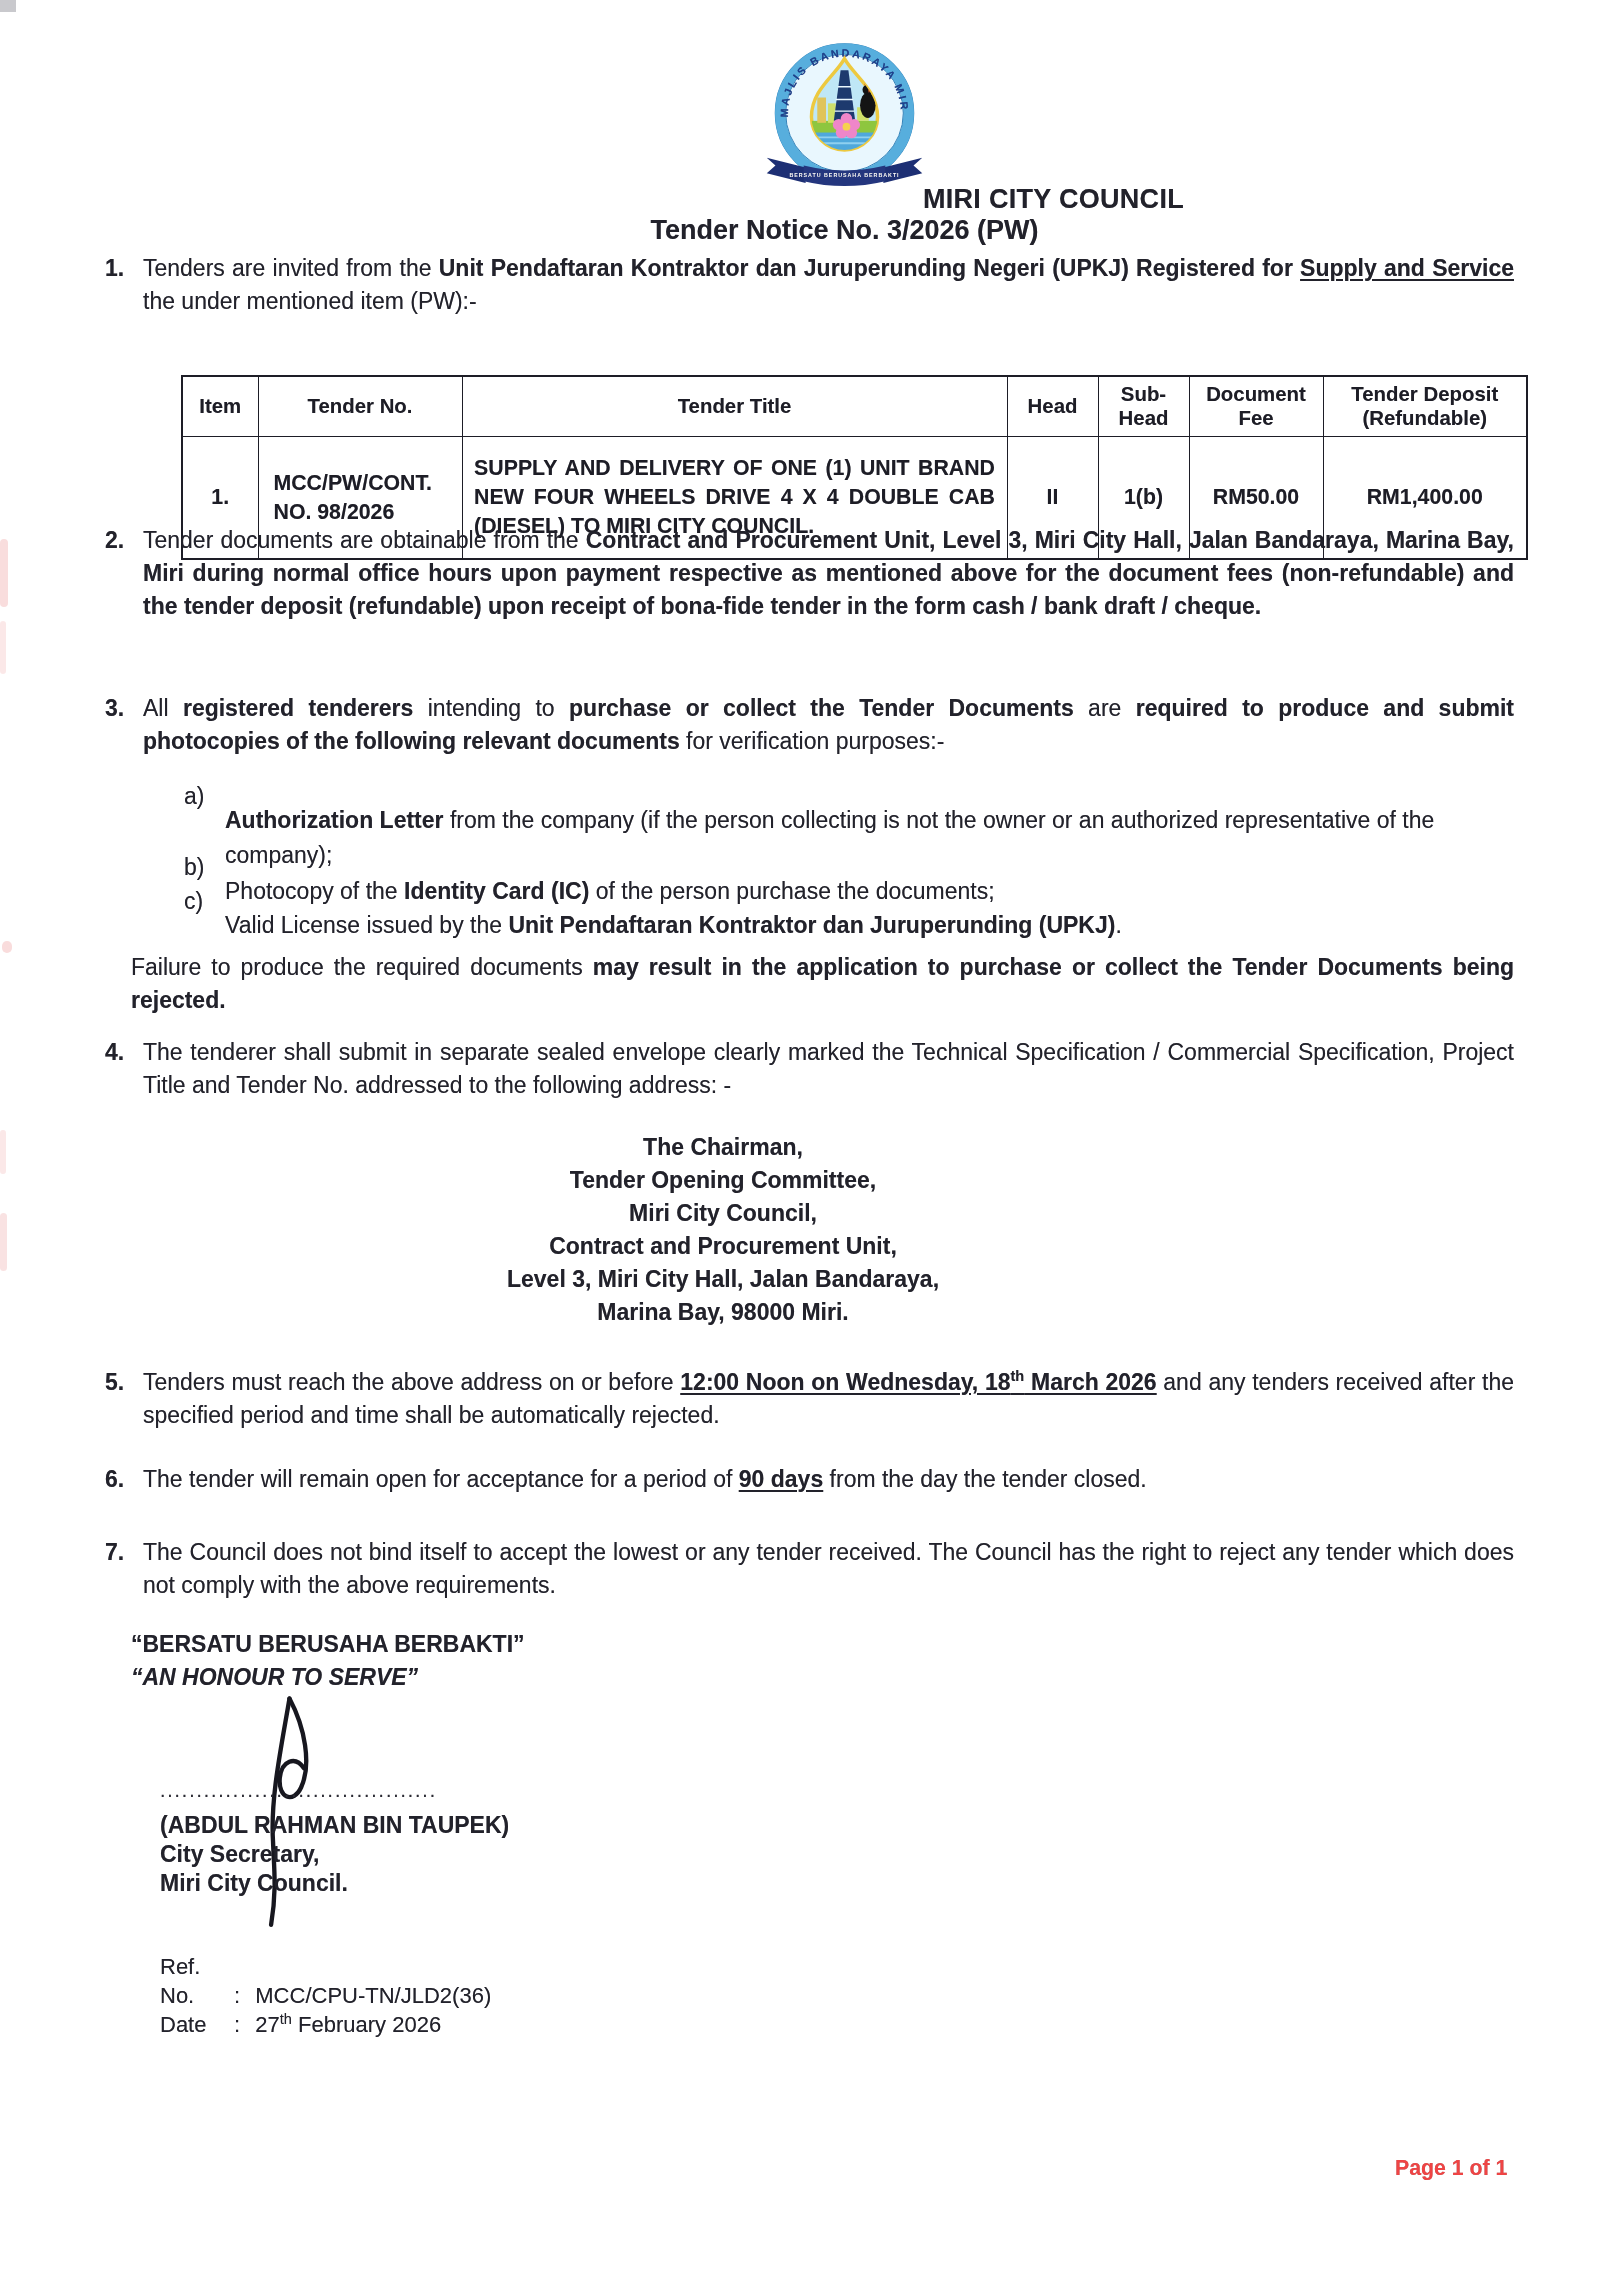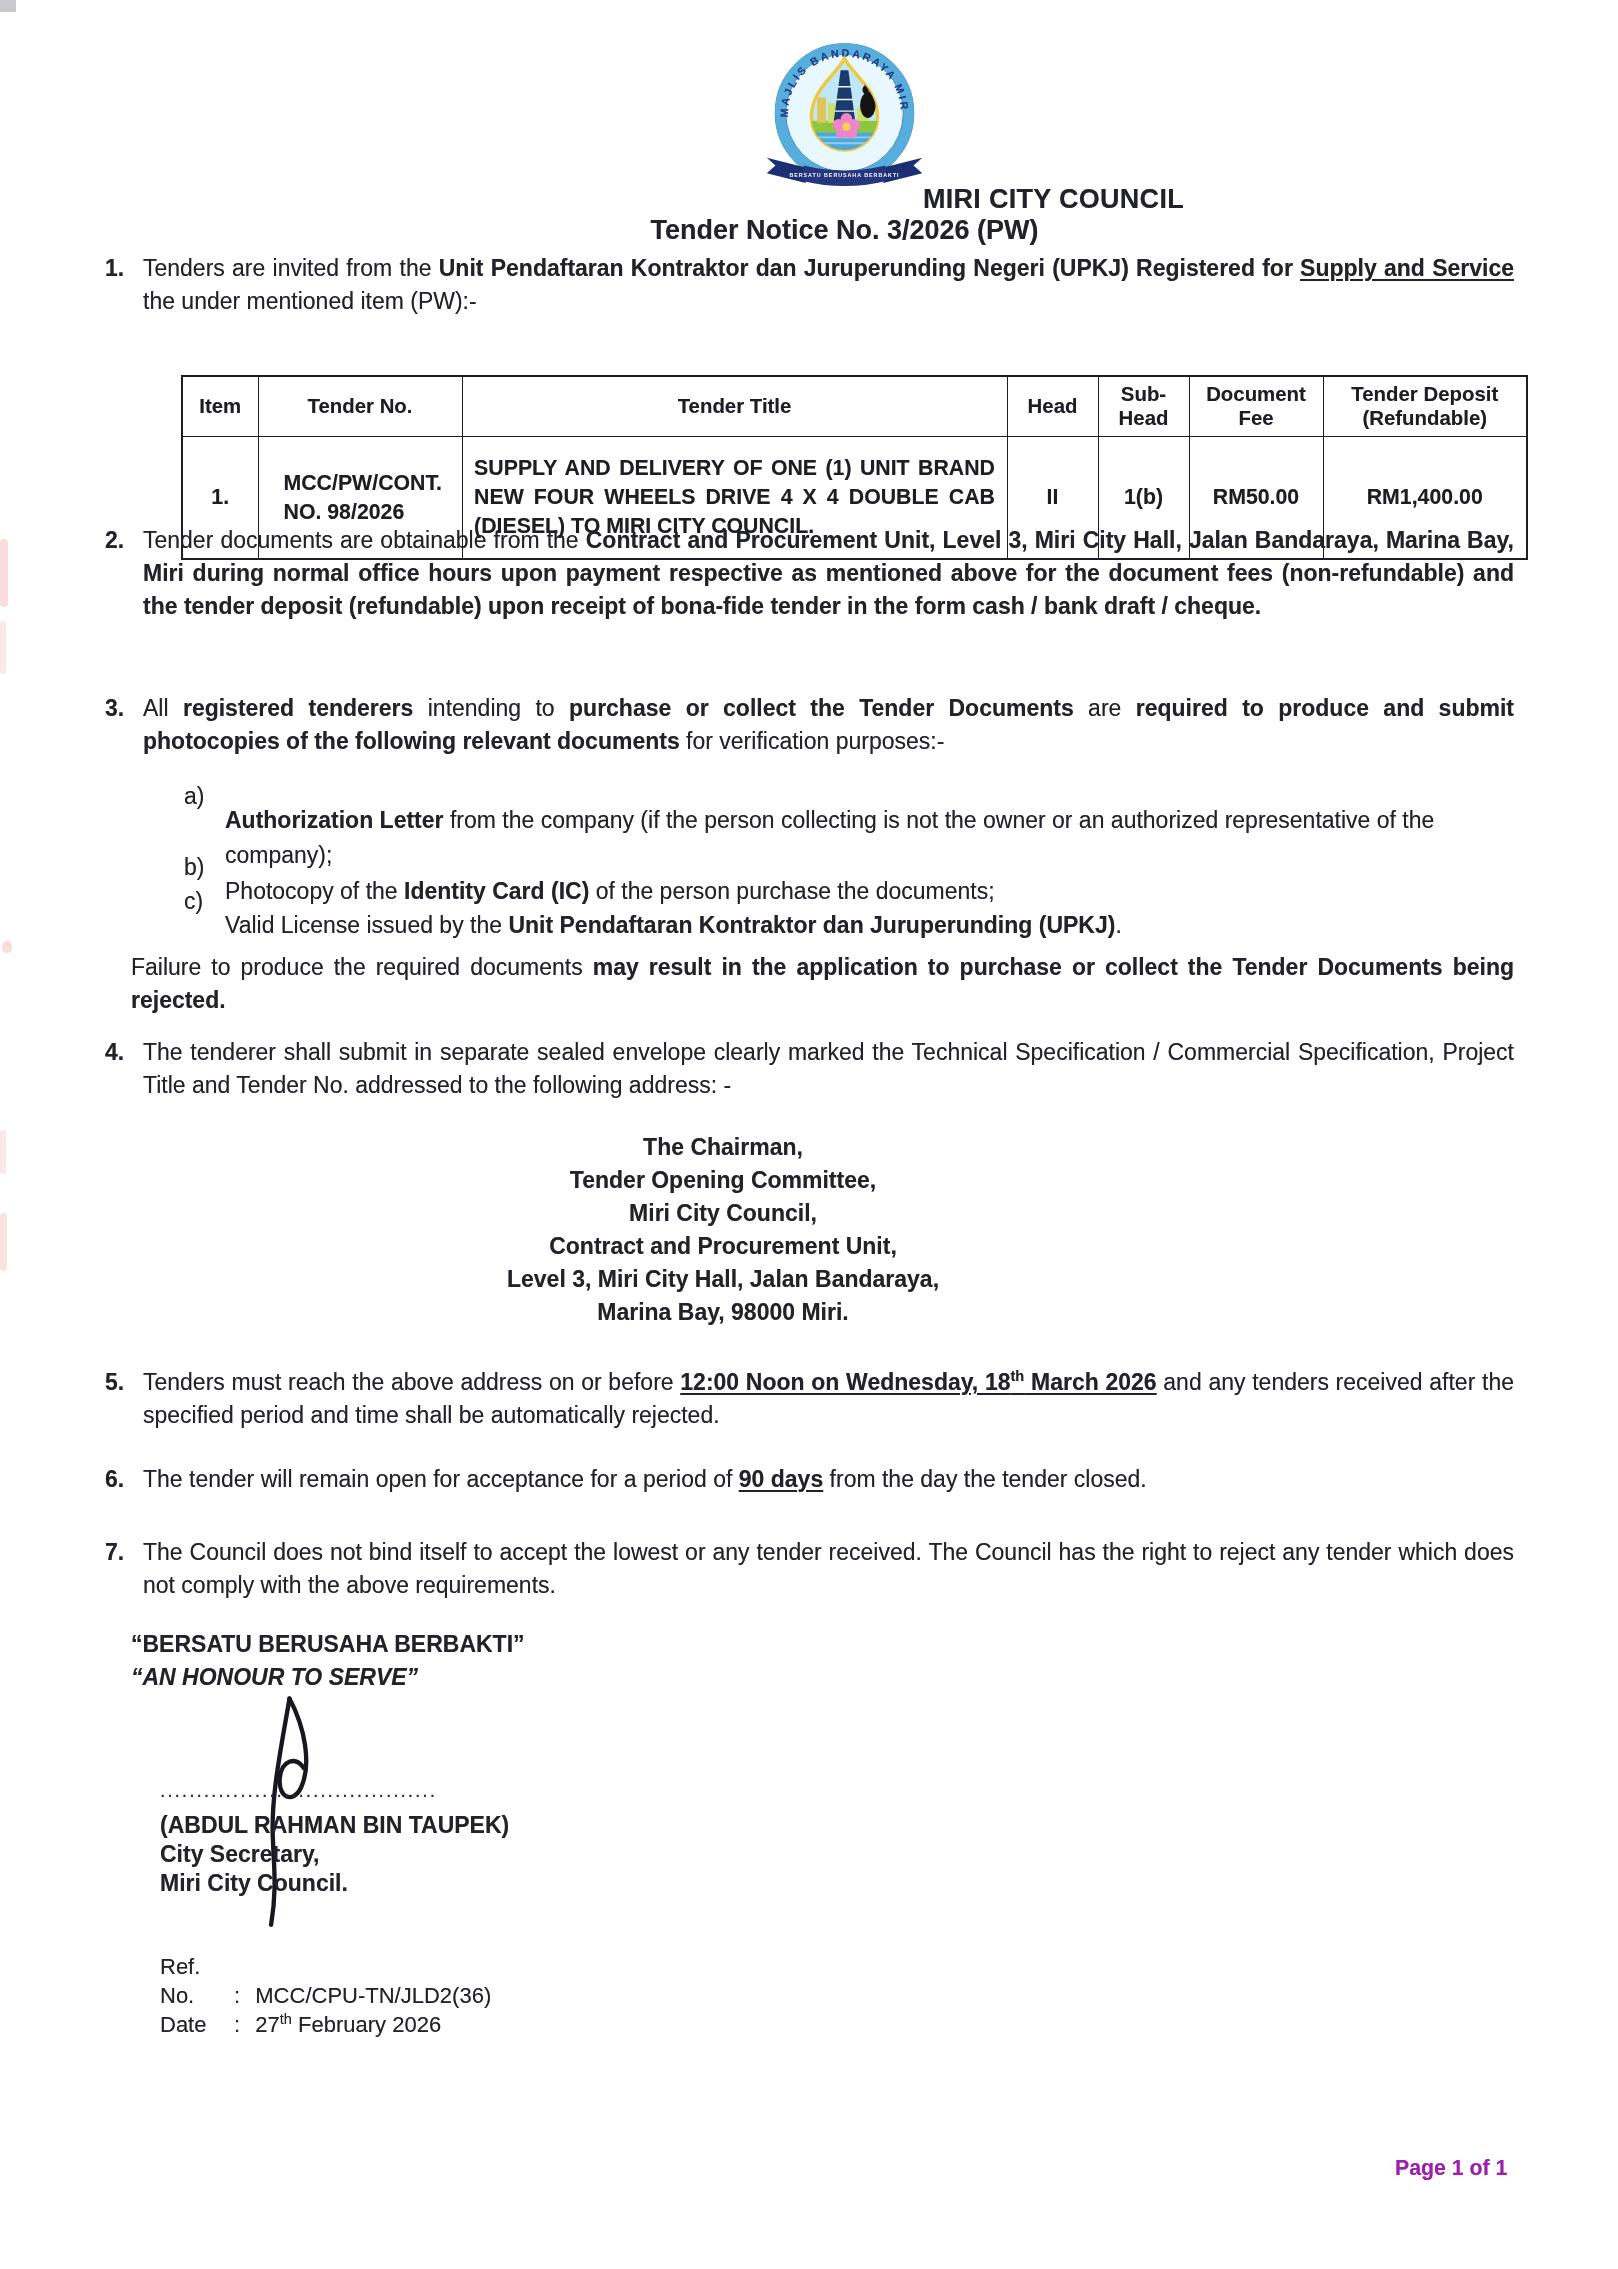--- a/index.html
+++ b/index.html
@@ -32,37 +32,37 @@
   .sbody{margin-left:41px;margin-top:24px;}
   
   .plain{position:absolute;left:131px;width:1383px;font-size:23px;line-height:33px;text-align:justify;}
   
   .ttable{position:absolute;left:181px;top:337px;width:1345px;border-collapse:collapse;
           border:2.9px solid #1d1d26;table-layout:fixed;margin-top:38px;}
   .ttable th,.ttable td{border:1.9px solid #1d1d26;font-weight:700;color:#1d1d26;}
   .ttable th{font-size:20.4px;line-height:24px;text-align:center;vertical-align:middle;white-space:pre-line;height:55px;padding:1.9px 3.9px;}
   .ttable td{font-size:21.3px;vertical-align:middle;height:110px;}
   .td-center{text-align:center;}
-  .td-tno{text-align:left;padding-left:25px;white-space:pre-line;line-height:29px;}
+  .td-tno{text-align:left;padding-left:15px;white-space:pre-line;line-height:29px;}
   .td-title{text-align:justify;padding:5.8px 11.6px;line-height:29px;}
   
   .address{position:absolute;left:422px;top:1131px;width:602px;text-align:center;font-size:23px;line-height:33px;font-weight:700;}
   
   .motto{position:absolute;left:131px;top:1628px;font-size:23px;line-height:33px;font-weight:700;}
   
   .sig-dots{position:absolute;left:160px;top:1779px;width:275px;height:23px;overflow:hidden;
             font-size:19.4px;letter-spacing:1.9px;white-space:nowrap;color:#2a2a33;}
   .sig-block{position:absolute;left:160px;top:1811px;font-size:23px;line-height:29px;font-weight:700;}
   .sig-svg{position:absolute;left:245px;top:1696px;}
   
   .refblock{position:absolute;left:160px;top:1952px;font-size:22px;line-height:29px;}
   .ref-label{display:inline-block;width:74px;}
   .ref-colon{display:inline-block;width:21.3px;}
   
-  .footer{position:absolute;left:1395px;top:2156px;font-size:21.3px;font-weight:700;color:#a21caf;}
+  .footer{position:absolute;left:1395px;top:2156px;font-size:21.3px;font-weight:700;color:#ef4444;}
 </style>
 </head>
 <body>
 
 <div class="page">
 
   <div class="sm sm1"></div>
   <div class="sm sm2"></div>
   <div class="sm sm3"></div>
   <div class="sm sm4"></div>

